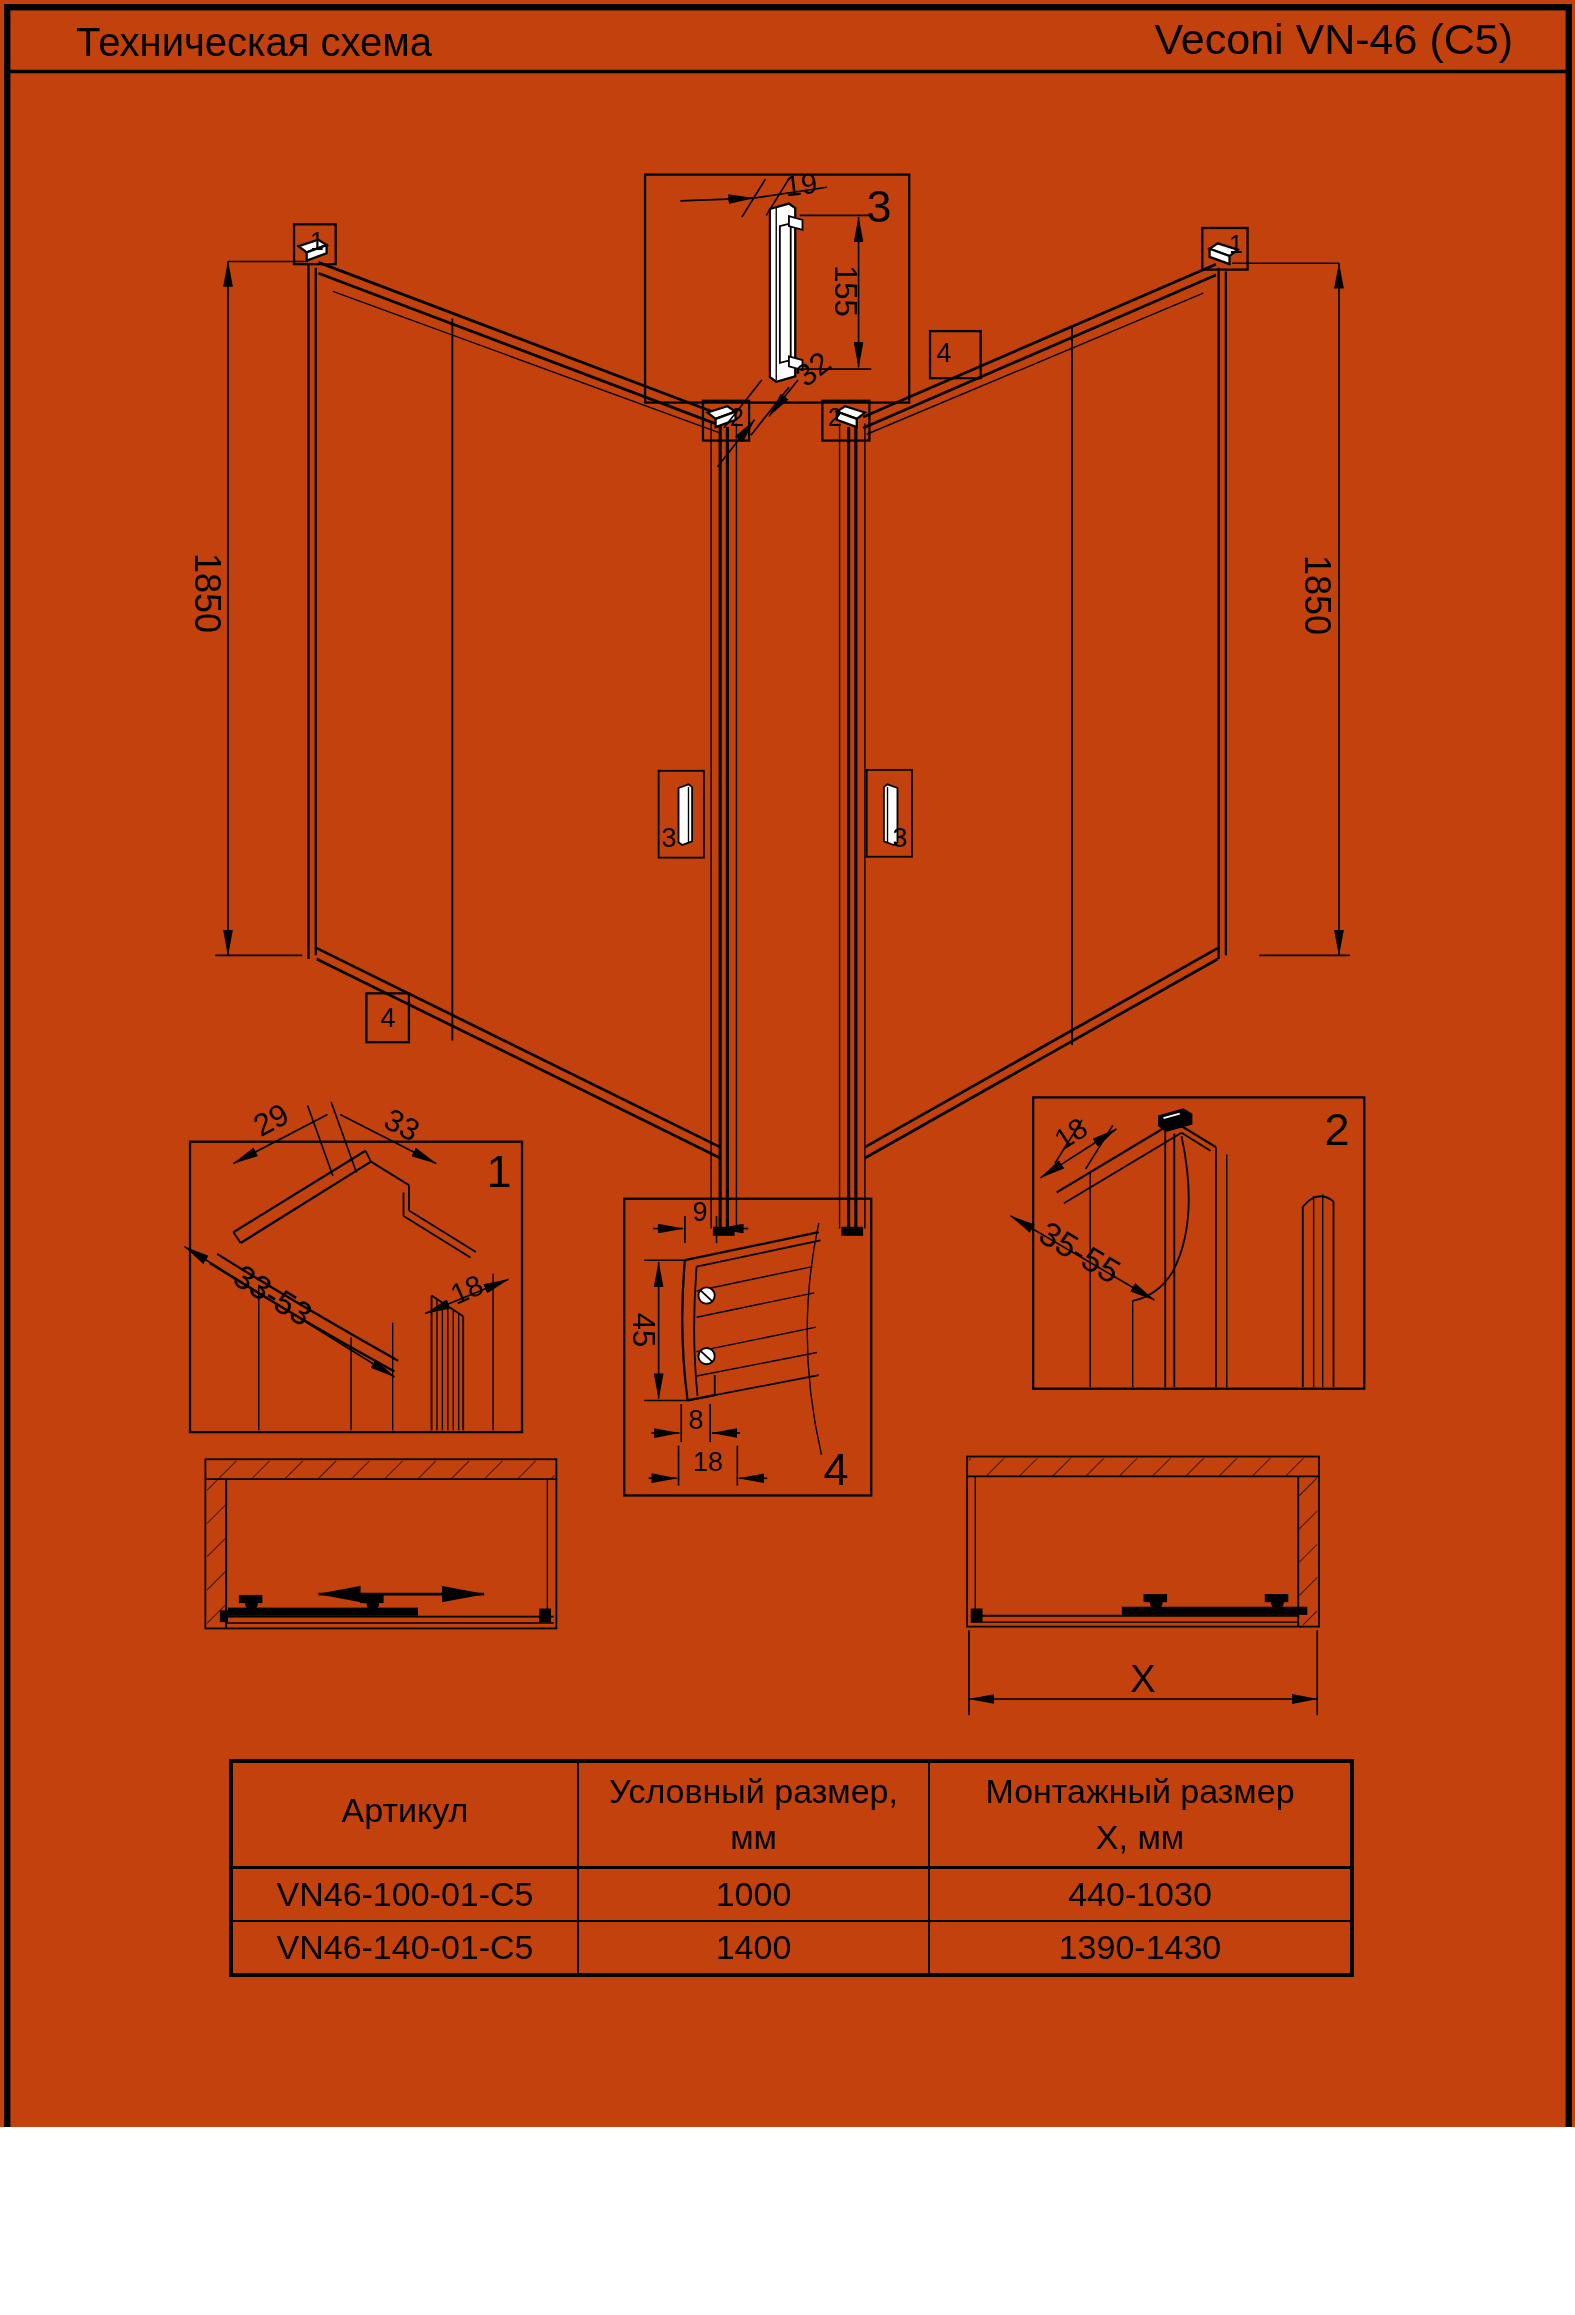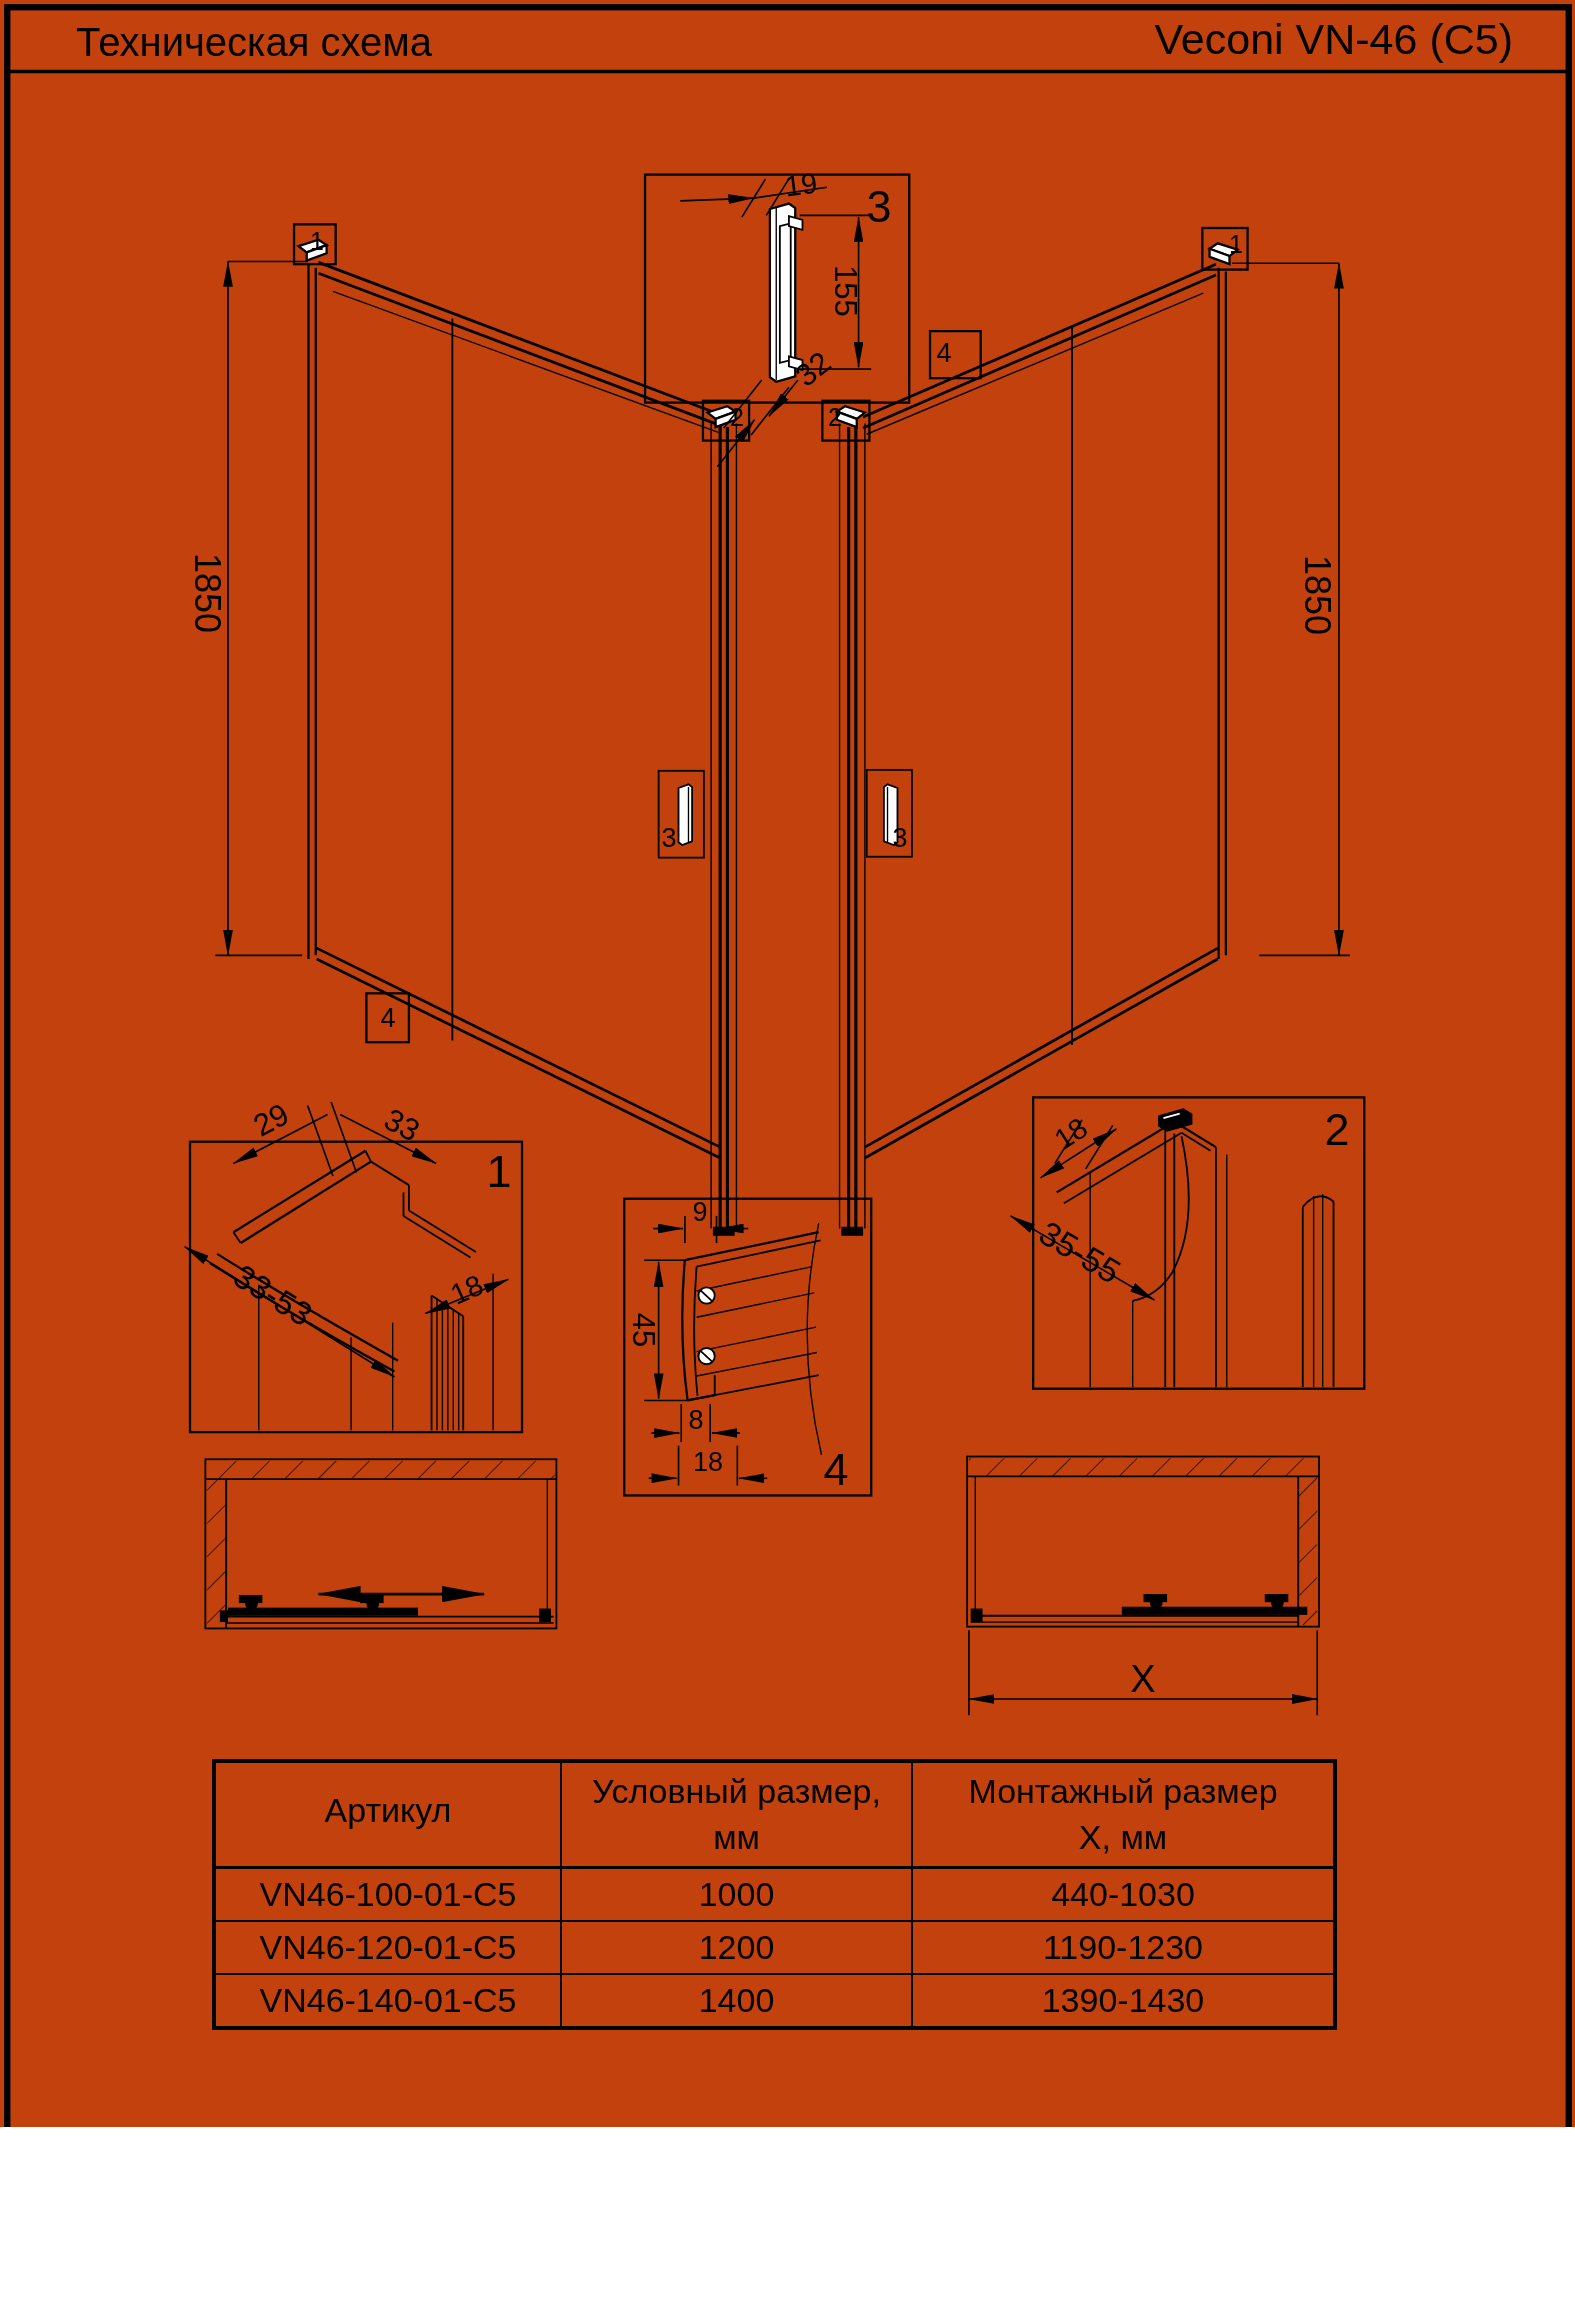--- a/index.html
+++ b/index.html
@@ -7,21 +7,21 @@
   .page{position:relative;width:1576px;height:2127px;background:#c2410c;overflow:hidden;}
   .drawing-svg{position:absolute;left:0;top:0;width:1576px;height:2316px;}
   .ln{stroke:#000;fill:none;stroke-linecap:butt;}
   .w1{stroke-width:1.5px;} .w2{stroke-width:2px;} .w25{stroke-width:2.5px;}
   .w3{stroke-width:3px;} .w35{stroke-width:3.5px;}
   .fw{fill:#fff;} .fb{fill:#000;stroke:none;}
   .dim{stroke:#000;stroke-width:1.8px;fill:none;}
   .lbl{position:absolute;white-space:nowrap;transform:translate(-50%,-50%);line-height:1;}
   .title-l{position:absolute;left:76px;top:20px;font-size:40px;}
   .title-r{position:absolute;right:63px;top:14.5px;font-size:43px;margin-left:48px;}
-  .size-table{position:absolute;left:212px;top:1759px;width:1122px;border-collapse:collapse;table-layout:fixed;border:4.5px solid #000;}
+  .size-table{position:absolute;left:229px;top:1759px;width:1122px;border-collapse:collapse;table-layout:fixed;border:4.5px solid #000;}
   .size-table th,.size-table td{border:2.7px solid #000;text-align:center;vertical-align:middle;font-size:34px;font-weight:normal;padding:0;}
   .size-table th{height:103px;border-bottom:3.6px solid #000;}
   .size-table td{height:51px;margin-top:48px;}
   .th-stack{display:flex;flex-direction:column;justify-content:center;gap:7.2px;height:100%;}
 </style>
 </head>
 <body>
 
 <div class="page">
 
@@ -318,25 +318,20 @@
           </th>
       </tr>
     </thead>
     <tbody>
       <tr>
           <td>VN46-100-01-C5</td>
           <td>1000</td>
           <td>440-1030</td>
         </tr>
       <tr>
-          <td>VN46-120-01-C5</td>
-          <td>1200</td>
-          <td>1190-1230</td>
-        </tr>
-      <tr>
           <td>VN46-140-01-C5</td>
           <td>1400</td>
           <td>1390-1430</td>
         </tr>
     </tbody>
   </table>
 
 </div>
 
 

